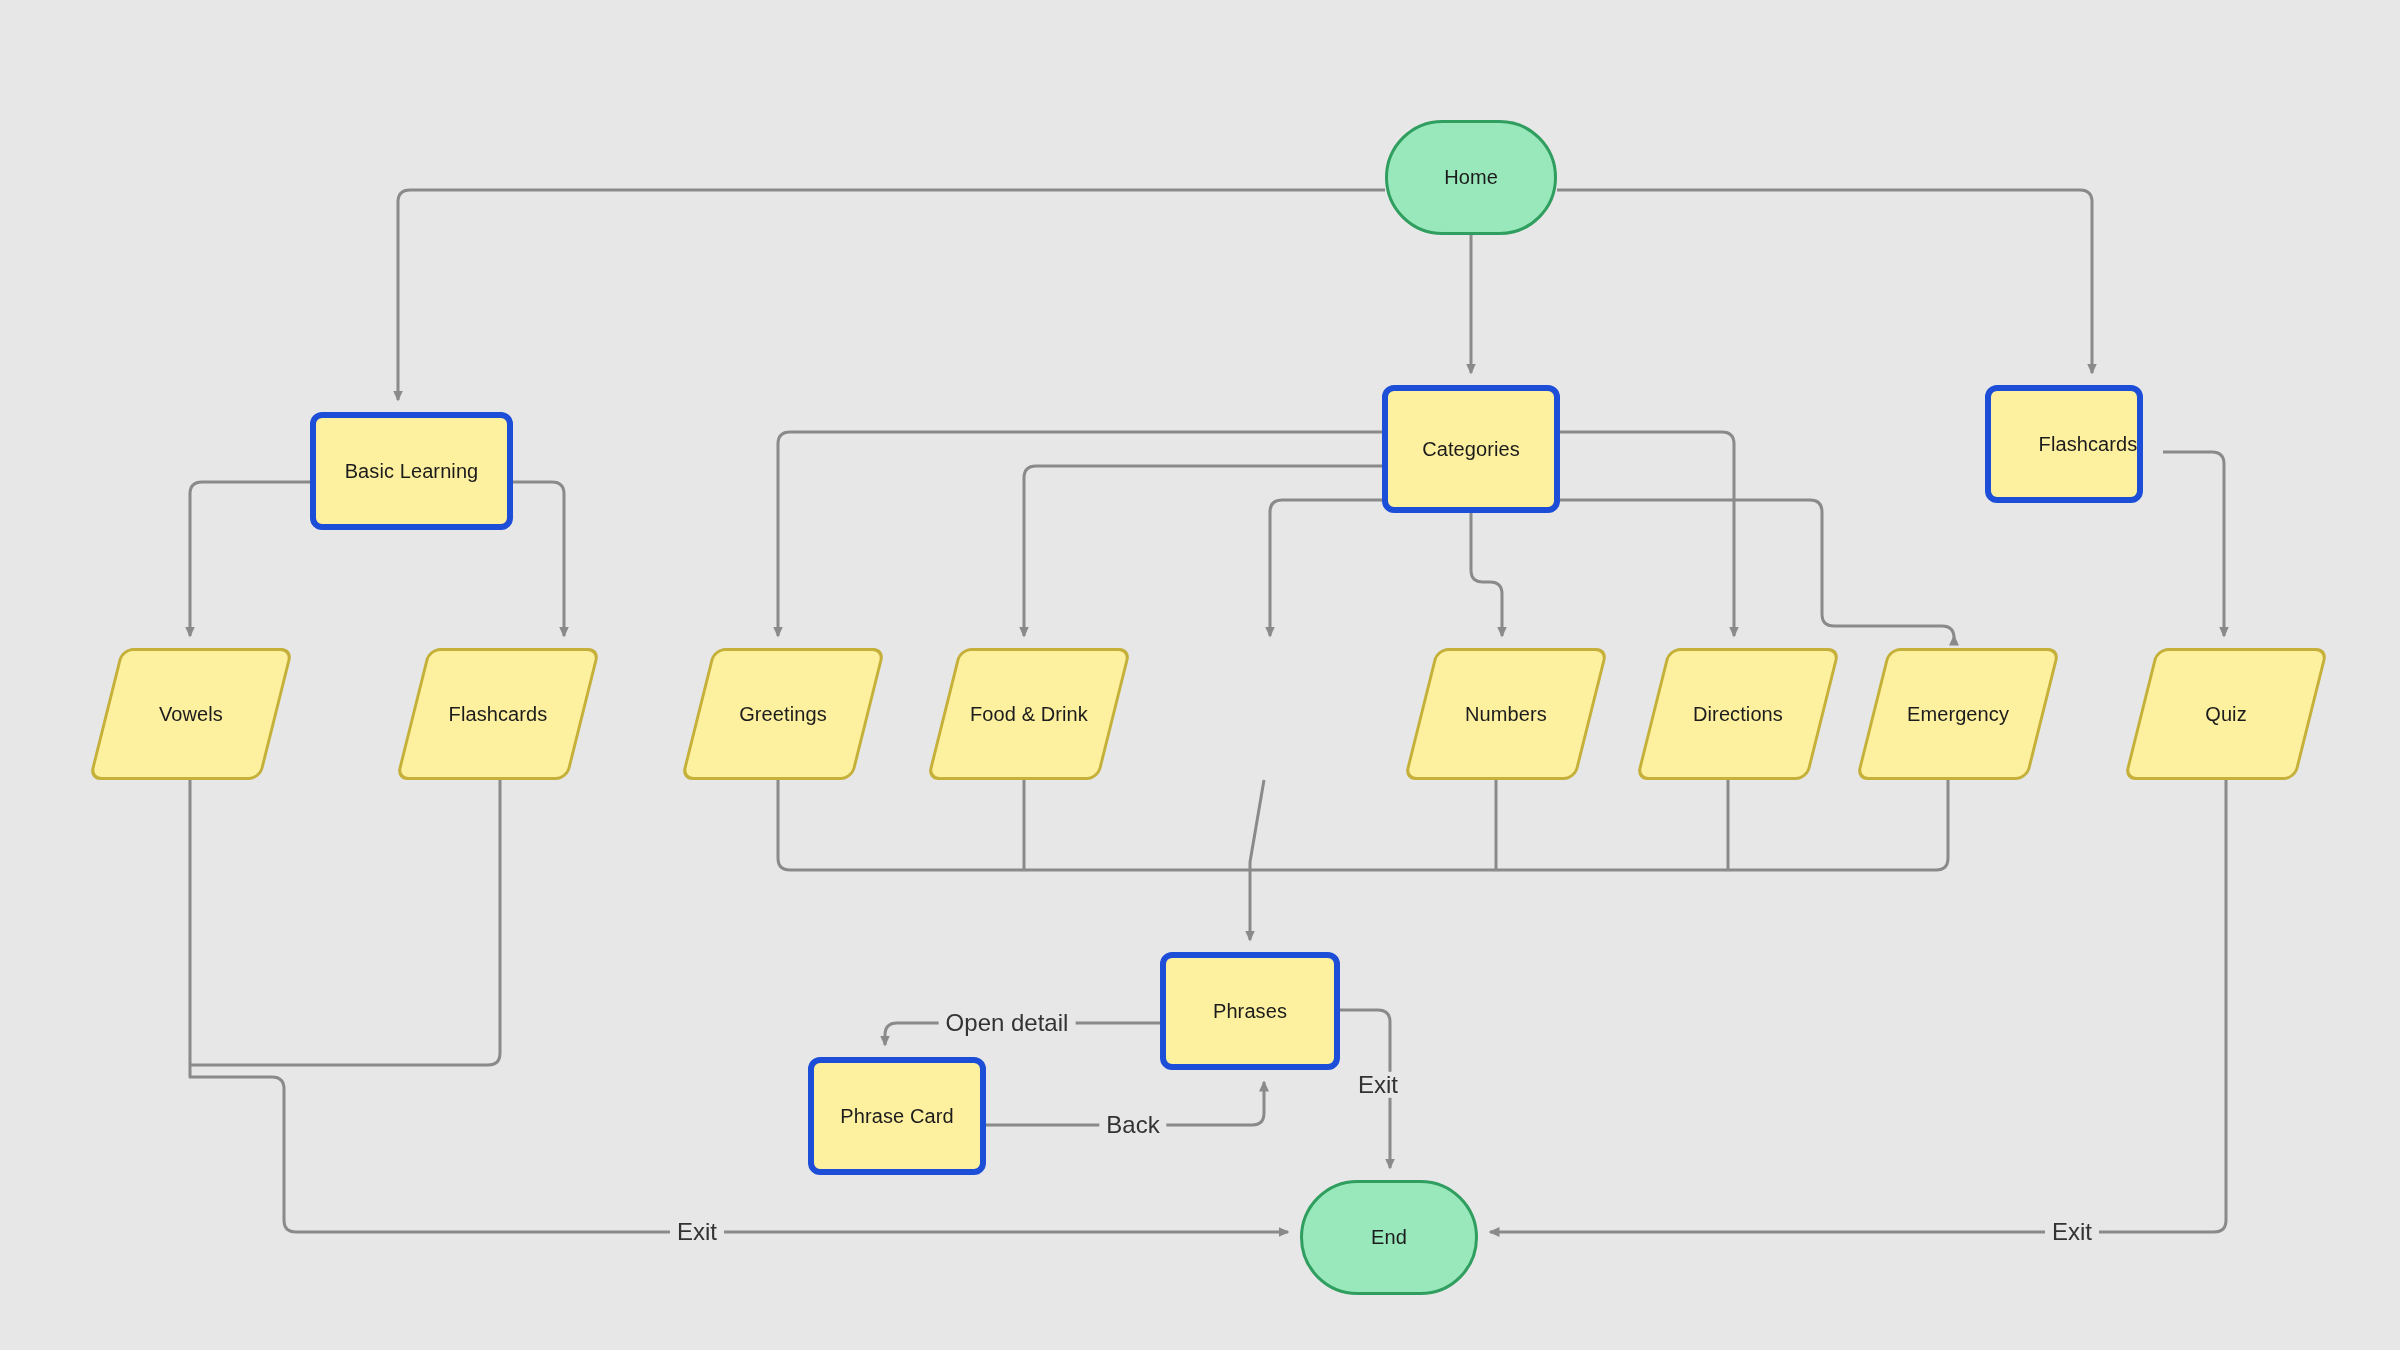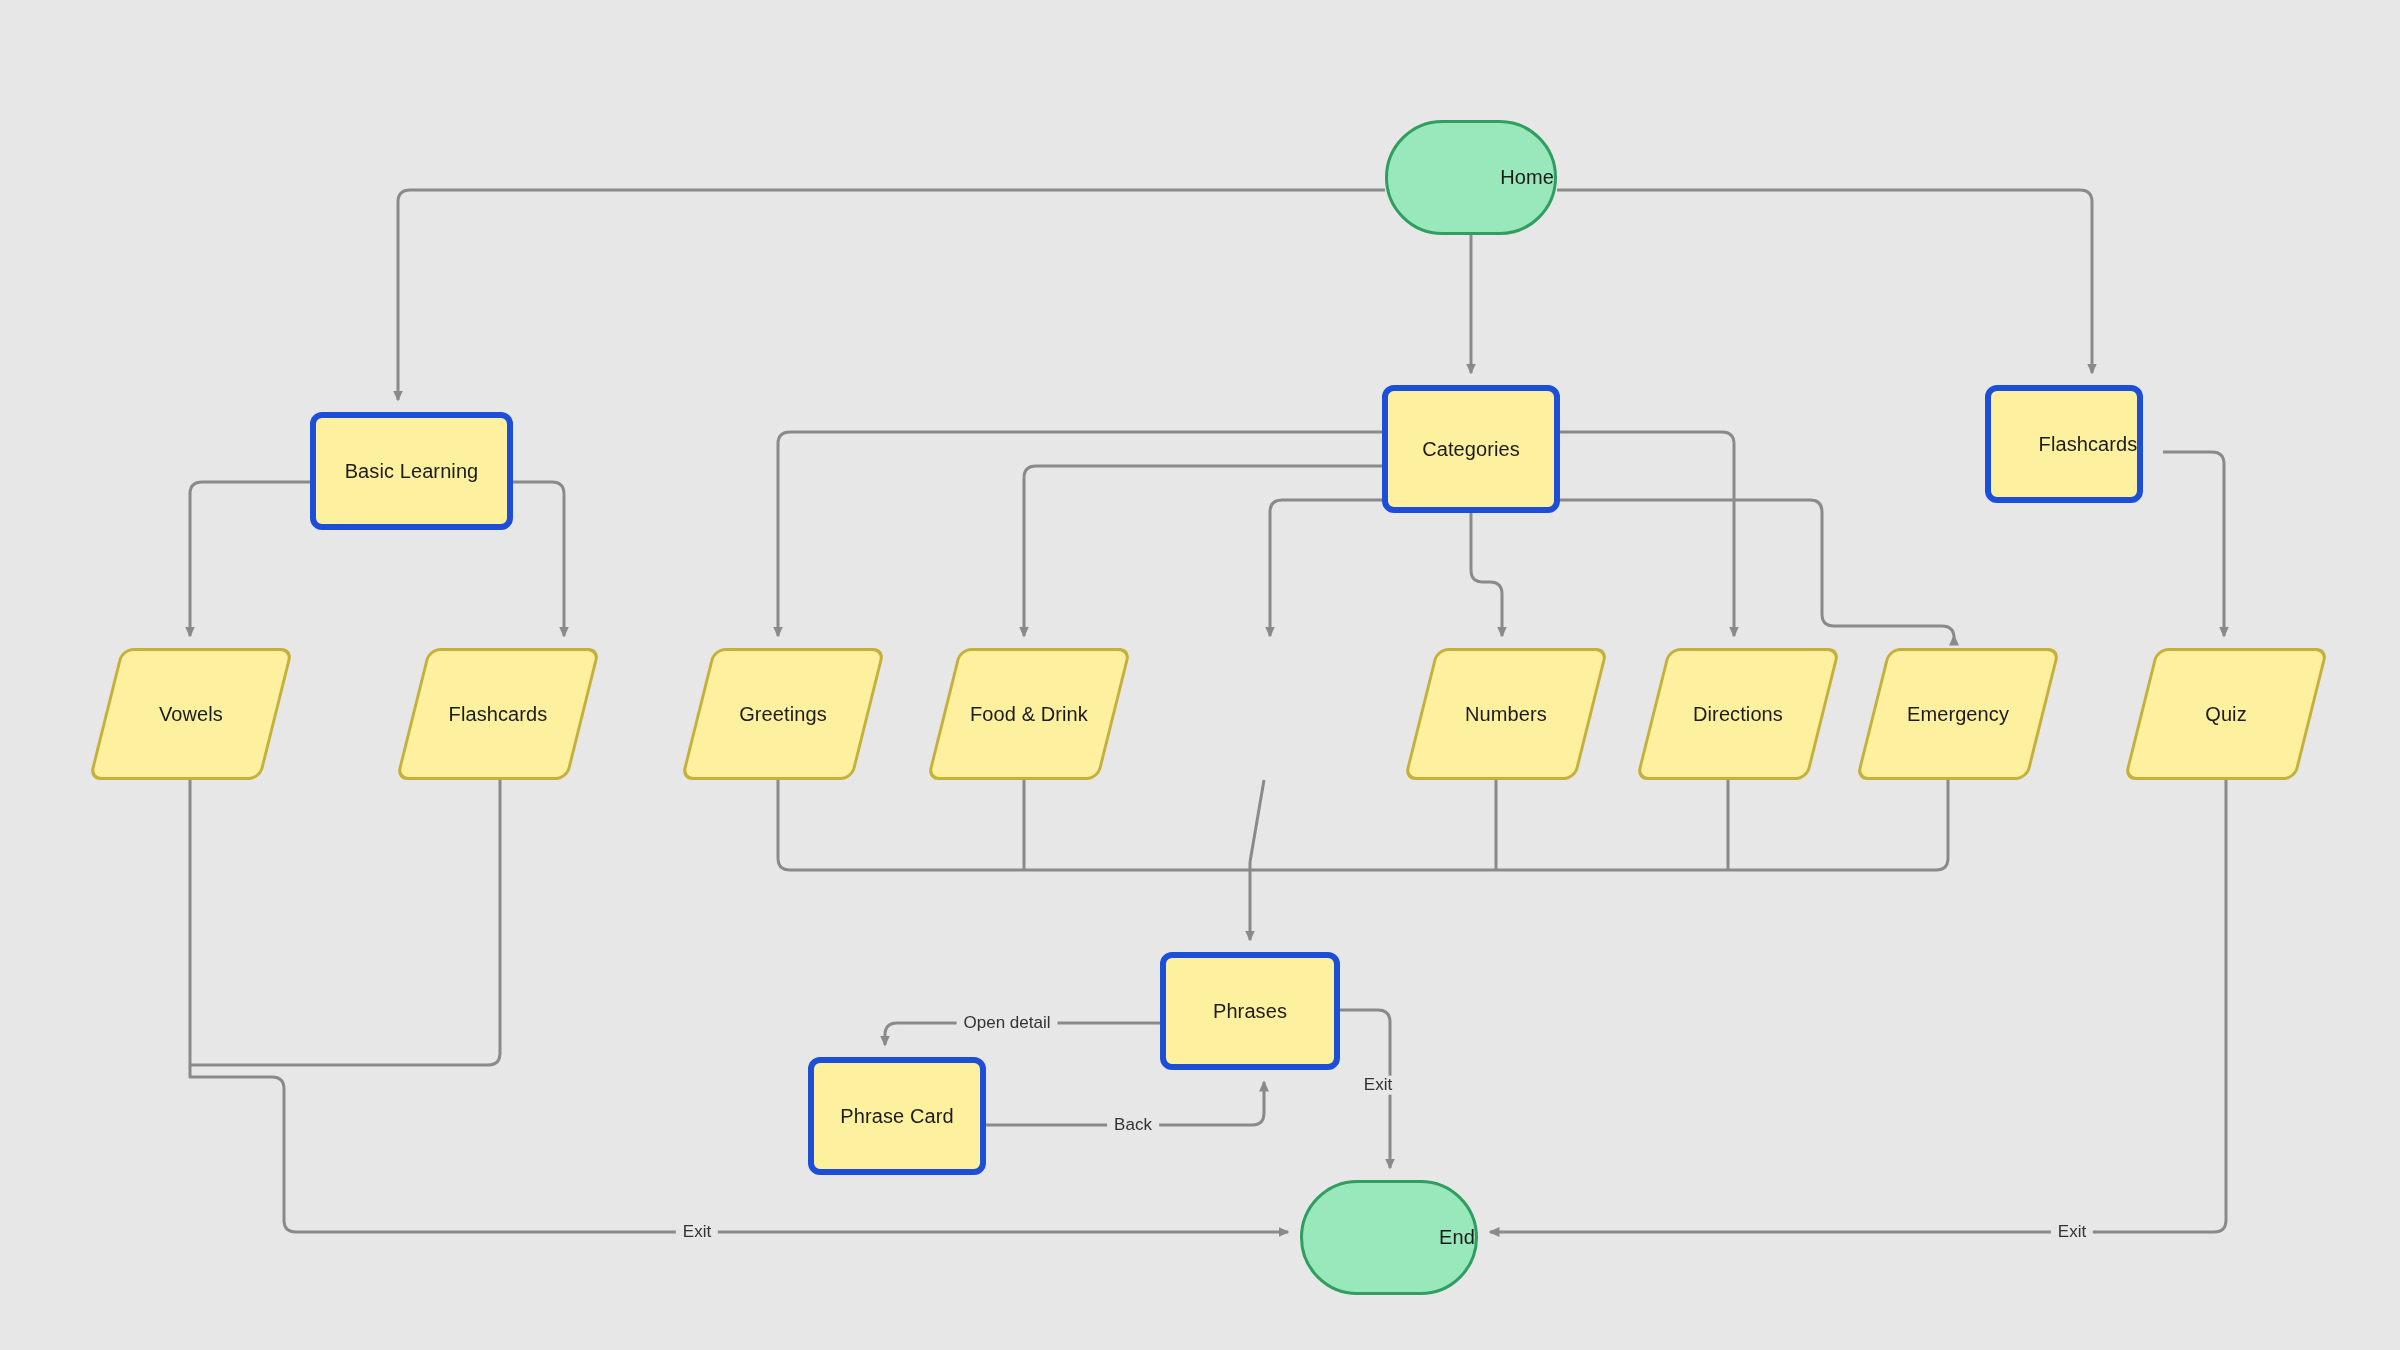--- a/index.html
+++ b/index.html
@@ -32,21 +32,21 @@
     stroke-linecap: butt;
   }
   .arrow-head {
     fill: #8a8a8a;
   }
   .edge-label {
     position: absolute;
     transform: translate(-50%, -50%);
     background: #e7e7e7;
     color: #333333;
-    font-size: 17px;
+    font-size: 24px;
     font-family: "Liberation Sans", sans-serif;
     padding: 0 7px;
     white-space: nowrap;
     line-height: 1.1;
   }
   .node {
     position: absolute;
     box-sizing: border-box;
     display: flex;
     align-items: center;
@@ -66,21 +66,20 @@
   .shape-rect {
     background: #fdf09f;
     border: 6px solid #1d4ed8;
     border-radius: 12px;
   }
   
   .shape-stadium {
     background: #98e8bc;
     border: 3px solid #2f9e5f;
     border-radius: 58px;
-    justify-content: flex-end;
   }
   
   .shape-para {
     background: transparent;
     border: none;
   }
   .shape-para .para-bg {
     position: absolute;
     left: 0;
     top: 0;

